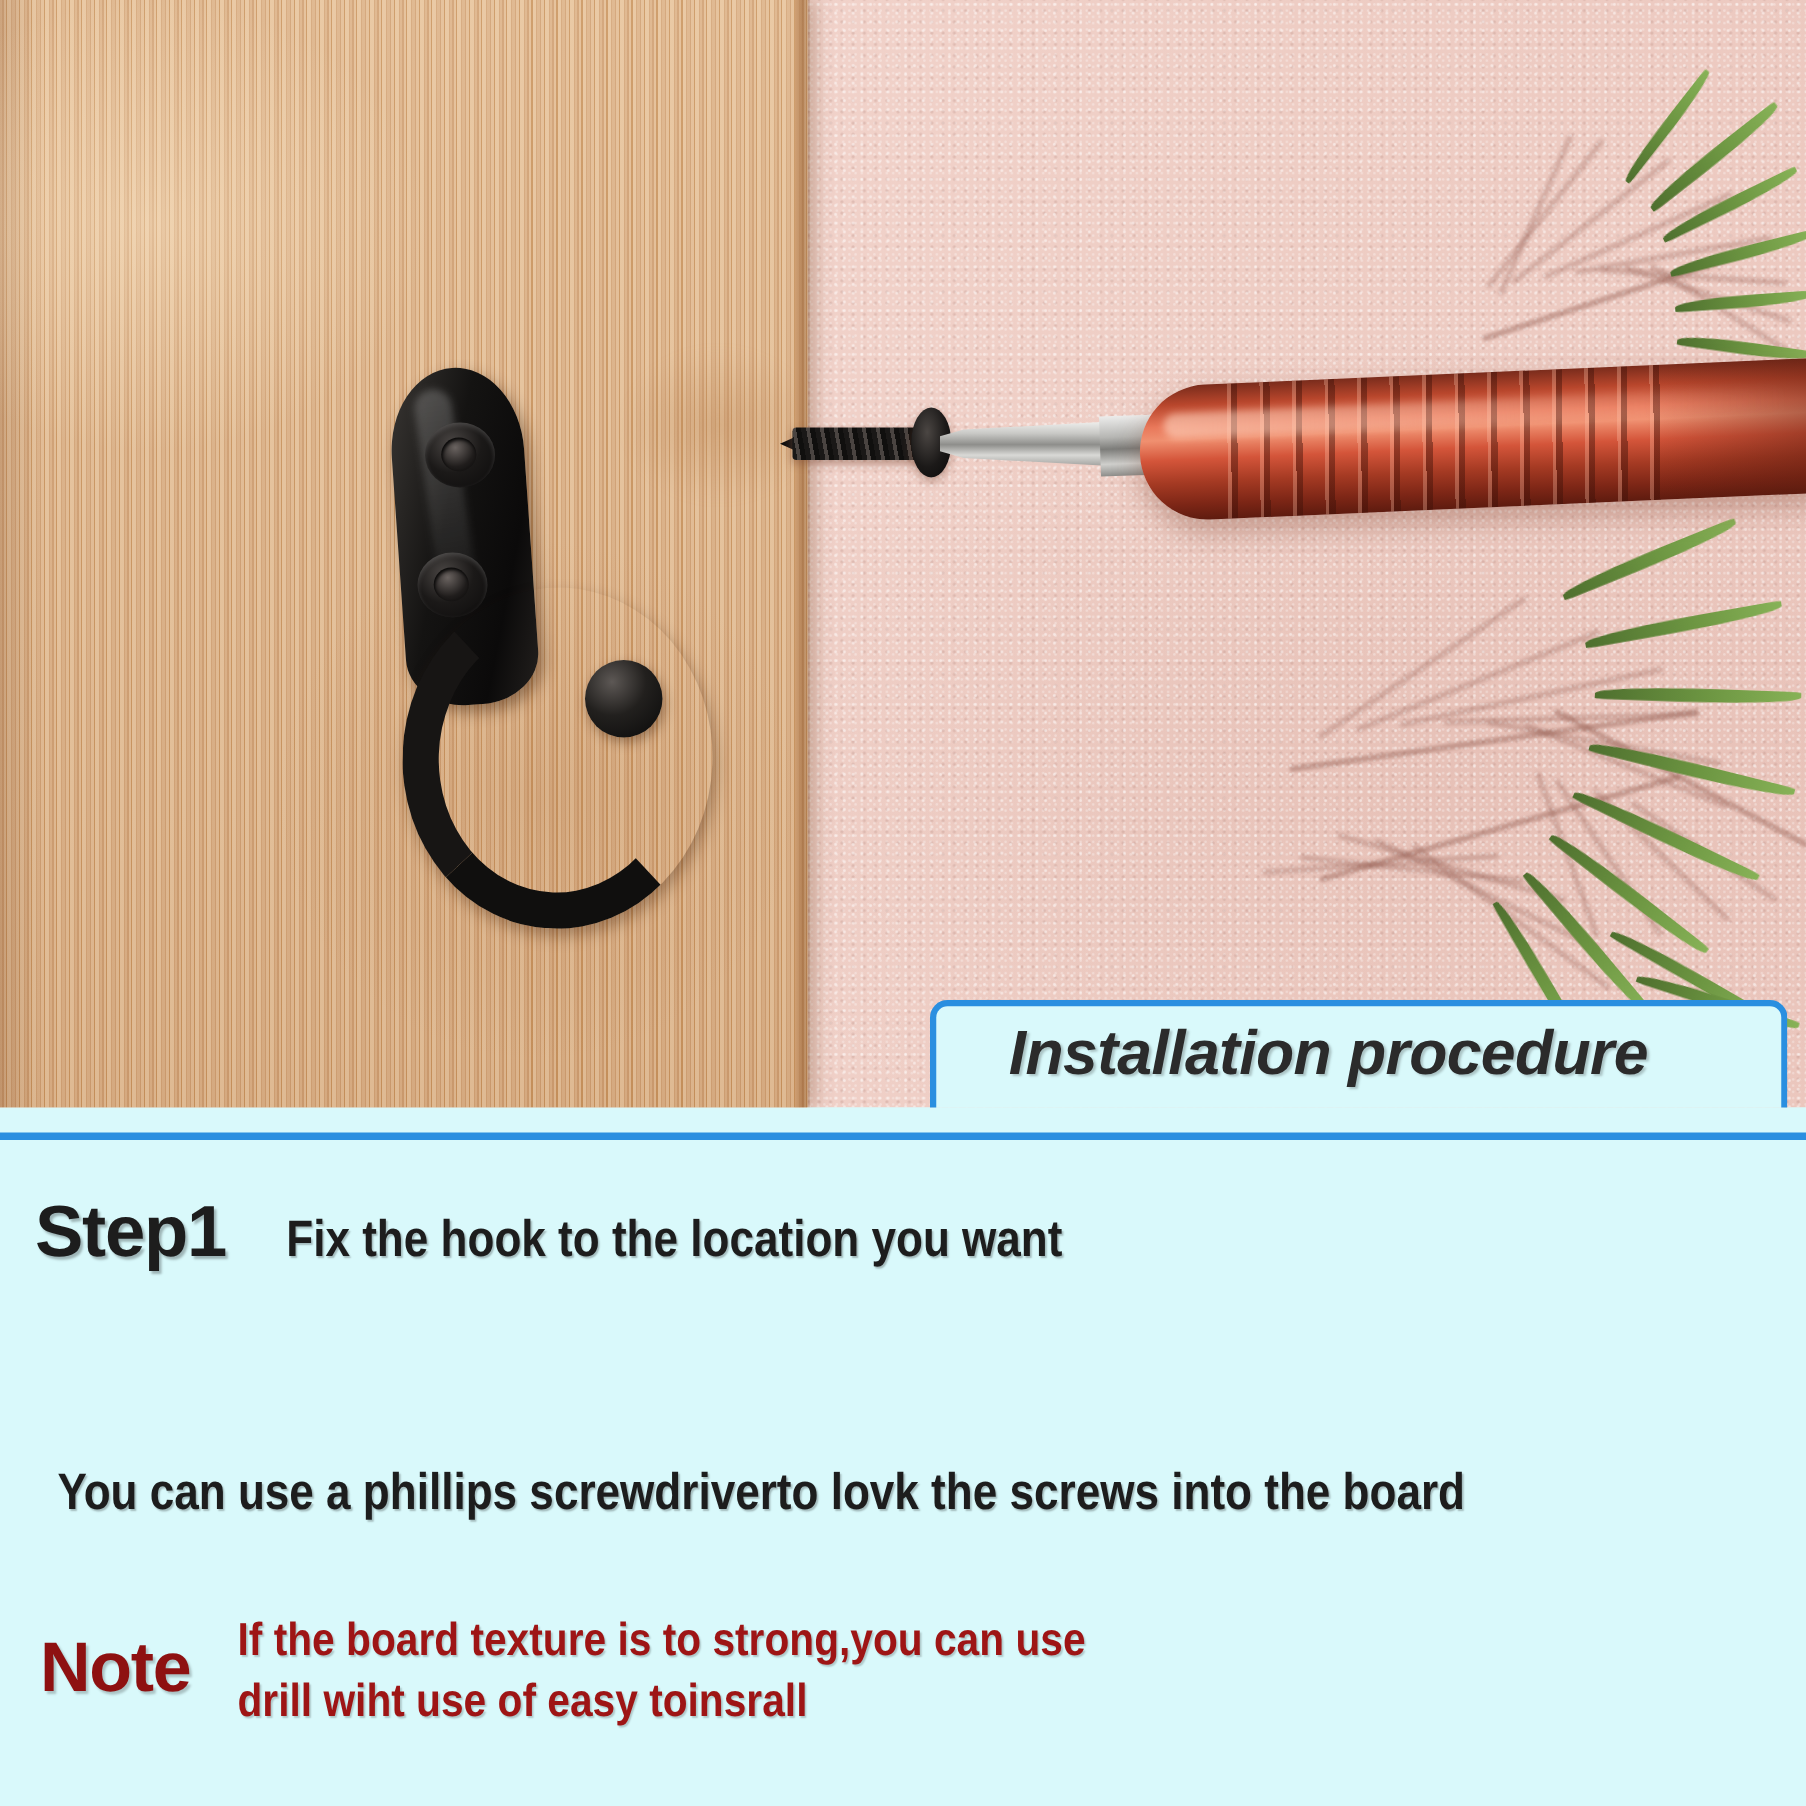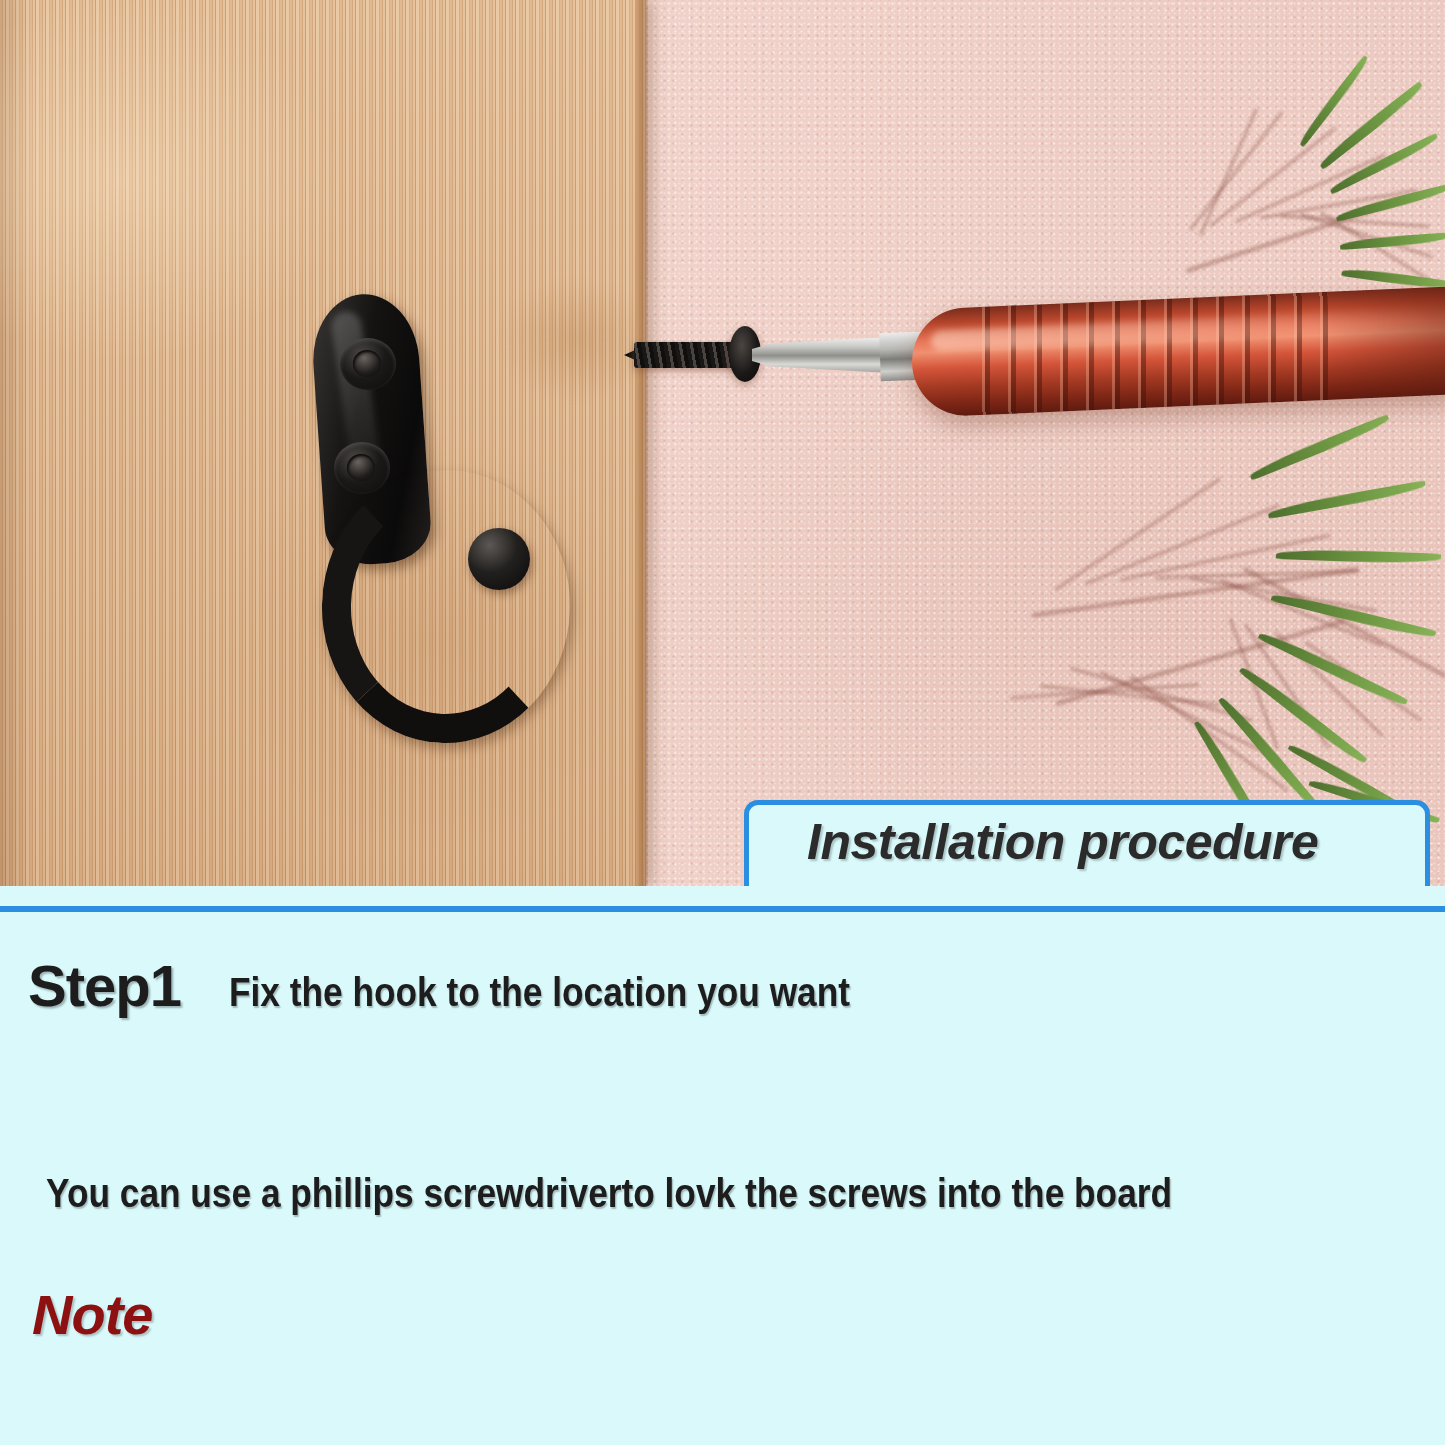--- a/index.html
+++ b/index.html
@@ -302,21 +302,21 @@
     transform-origin: left center;
     text-shadow: 1.5px 1.5px 1.5px rgba(0,0,0,0.25);
   }
   .row1 { left: 28px; top: 40px; }
   .row1 .step-text { margin-left: 48px; }
   .row2 { left: 28px; top: 150px; }
   .row2 .step-text { margin-left: 26px; }
   .row3 { left: 28px; top: 258px; }
   .row3 .step-text { margin-left: 18px; }
 
-  .note-row { position: absolute; left: 32px; top: 370px; display: flex; align-items: center; font-style: italic; }
+  .note-row { position: absolute; left: 32px; top: 370px; display: flex; align-items: center; }
   .note-label {
     font-size: 56px;
     font-weight: bold;
     color: #8e1111;
     text-shadow: 2px 2px 2px rgba(0,0,0,0.22);
     letter-spacing: -1px;
   }
   .note-lines { margin-left: 38px; margin-top: 6px; }
   .note-line {
     font-size: 37px;
@@ -444,16 +444,20 @@
       <span class="step-text">Fix the hook to the location you want</span>
     </div>
 
 
     <div class="row row3">
       <span class="step-text">You can use a phillips screwdriverto lovk the screws into the board</span>
     </div>
 
     <div class="note-row">
       <span class="note-label">Note</span>
+      <span class="note-lines">
+        <div class="note-line">If the board texture is to strong,you can use</div>
+        <div class="note-line">drill wiht use of easy toinsrall</div>
+      </span>
     </div>
   </div>
 
 </div>
 
 </body></html>

